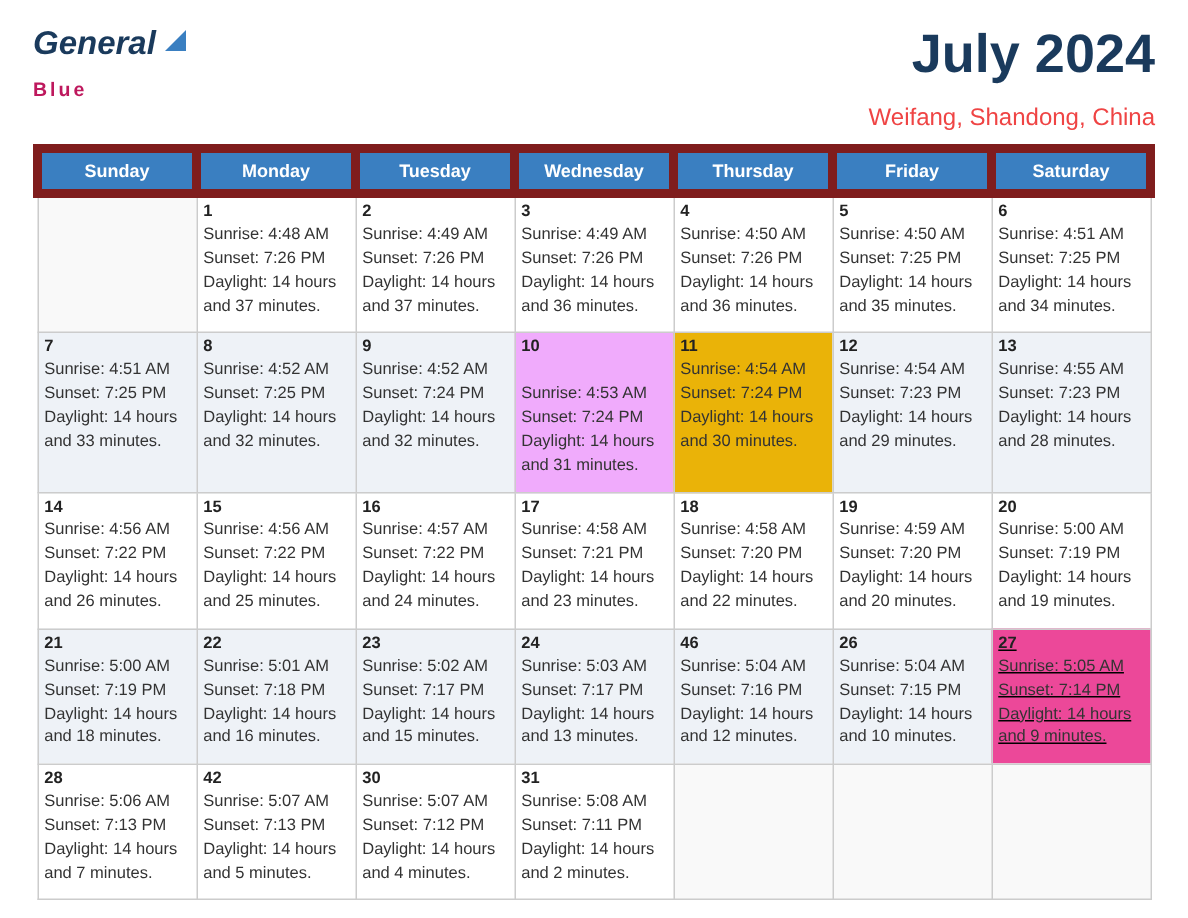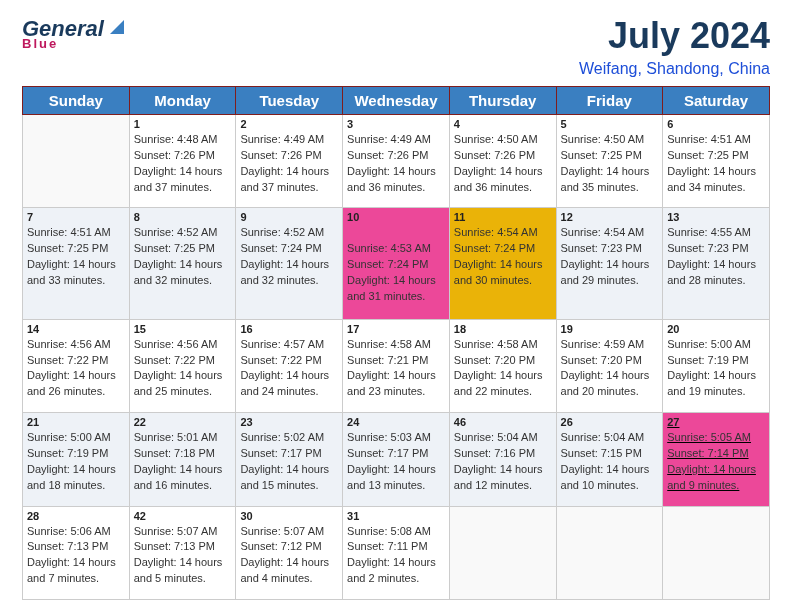--- a/index.html
+++ b/index.html
@@ -27,37 +27,37 @@
       text-align: right;
     }
     .title-month {
       font-size: 36px;
       font-weight: bold;
       color: #1a3a5c;
       line-height: 1;
     }
     .title-location {
       font-size: 16px;
-      color: #1d4ed8;
-      margin-top: 6px;
+      color: #ef4444;
+      margin-top: 16px;
     }
     .calendar {
       flex: 1;
       border-collapse: collapse;
       width: 100%;
       font-size: 9.5px;
     }
     .calendar th {
       background: #3a7fc1;
       color: #fff;
       text-align: center;
       padding: 5px 2px;
-      font-size: 15px;
+      font-size: 12px;
       font-weight: bold;
-      border: 1px solid #7f1d1d;
+      border: 6px solid #7f1d1d;
     }
     .calendar td {
       border: 1px solid #ccc;
       vertical-align: top;
       padding: 3px 4px;
       width: calc(100% / 7);
       min-height: 70px;
       background: #fff;
     }
     .calendar td.empty {
@@ -78,20 +78,21 @@
       line-height: 1.45;
     }
     table {
       border-collapse: collapse;
       width: 100%;
     }
     .logo-wrapper {
       display: flex;
       flex-direction: column;
       align-items: flex-start;
+      gap: 16px;
     }
     .logo-top {
       display: flex;
       align-items: center;
       gap: 0;
     }
   </style>
 </head>
 <body>
 
@@ -189,21 +190,21 @@
 Daylight: 14 hours
 and 32 minutes.</div>
           </td>
           <td style="background: rgb(238, 242, 247);">
             <div class="cell-date">9</div>
             <div class="cell-info" style="white-space: pre-line;">Sunrise: 4:52 AM
 Sunset: 7:24 PM
 Daylight: 14 hours
 and 32 minutes.</div>
           </td>
-          <td style="background: #ec4899;">
+          <td style="background: #f0abfc;">
             <div class="cell-date">10</div>
             <div class="cell-info" style="white-space: pre-line; margin-top: 18px;">Sunrise: 4:53 AM
 Sunset: 7:24 PM
 Daylight: 14 hours
 and 31 minutes.</div>
           </td>
           <td style="background: #eab308;">
             <div class="cell-date">11</div>
             <div class="cell-info" style="white-space: pre-line;">Sunrise: 4:54 AM
 Sunset: 7:24 PM

